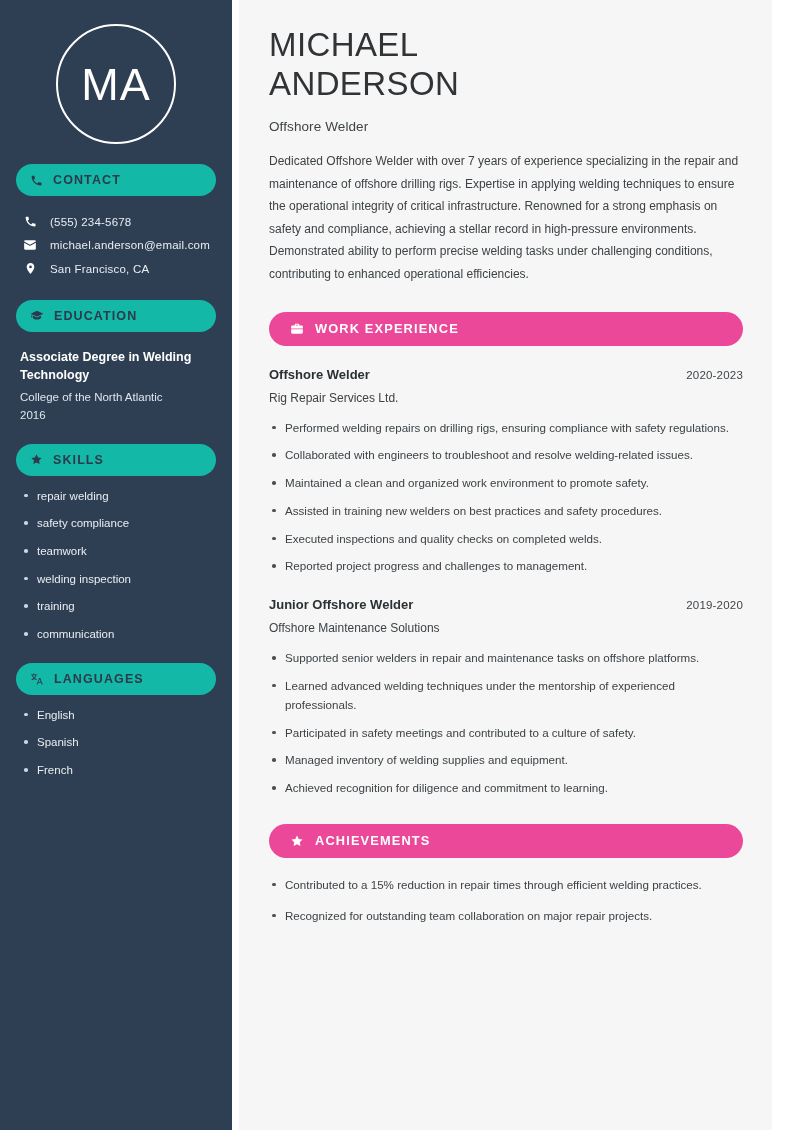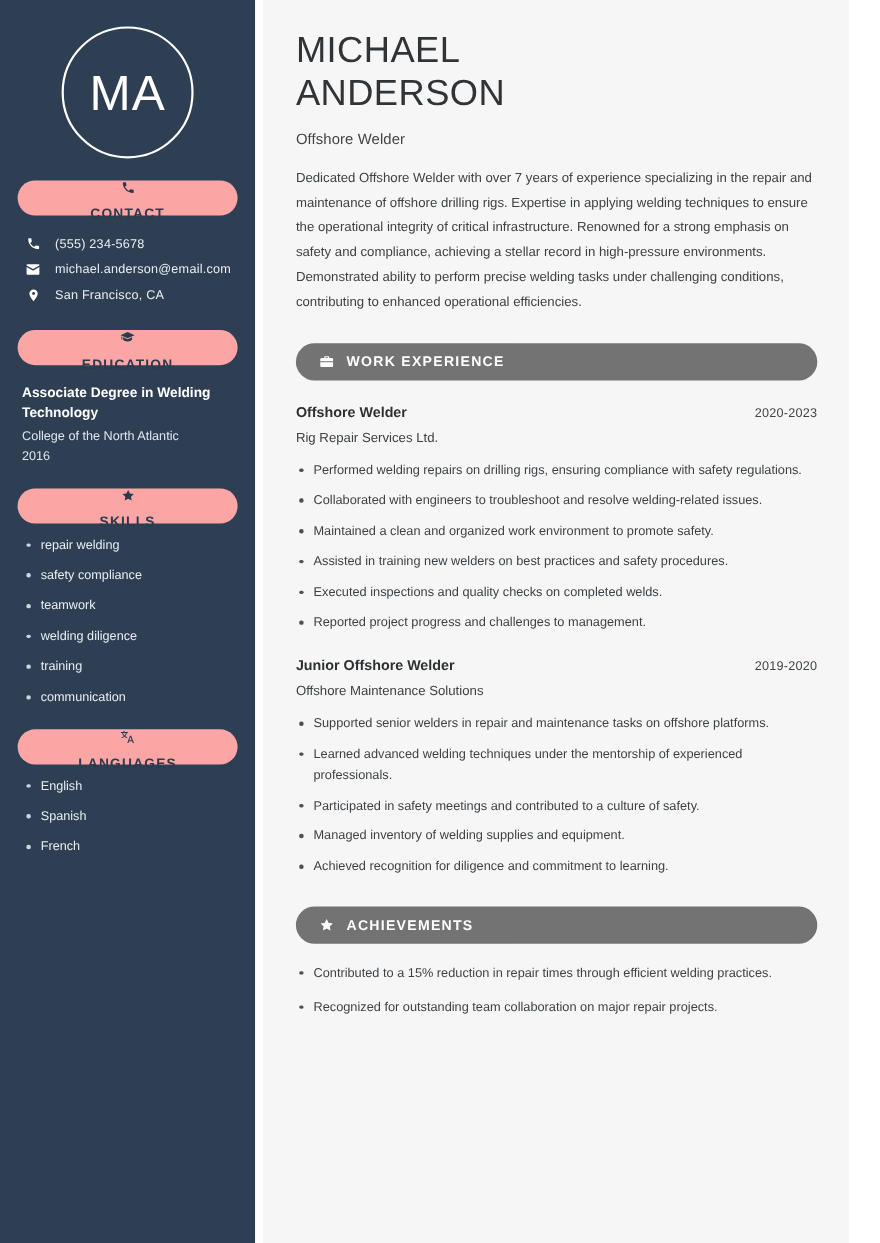--- a/index.html
+++ b/index.html
@@ -23,27 +23,26 @@
     border: 2px solid #ffffff;
     display: flex; align-items: center; justify-content: center;
   }
   .avatar-initials {
     font-size: 45px; font-weight: 400; letter-spacing: 1px; color: #ffffff;
     line-height: 1;
   }
 
   .pill {
     margin-top: 20px;
-    background: #fca5a5; color: #2e3f53;
+    background: #14b8a6; color: #2e3f53;
     border-radius: 999px;
     height: 32px;
     display: flex; align-items: center;
     padding: 0 14px;
     gap: 10px;
-    flex-direction: column;
   }
   .pill-label {
     font-size: 12.5px; font-weight: bold; letter-spacing: 1.1px;
     color: #2b3a4c;
   }
   .pill .ico { display: flex; align-items: center; }
   .pill .ico svg { display: block; }
 
   .contact-list { margin-top: 14px; }
   .contact-row {
@@ -82,21 +81,21 @@
   }
   .role { font-size: 13.5px; color: #3e4447; margin-top: 16px; letter-spacing: .1px; }
   .summary {
     margin-top: 16px;
     font-size: 12px; color: #3c4245;
     line-height: 1.88; text-align: left;
   }
 
   .section-bar {
     margin-top: 26px;
-    background: #737373; color: #ffffff;
+    background: #ec4899; color: #ffffff;
     border-radius: 999px; height: 34px;
     display: flex; align-items: center; gap: 11px;
     padding: 0 21px;
   }
   .section-bar .ico { display: flex; align-items: center; }
   .section-title {
     font-size: 12.8px; font-weight: bold; letter-spacing: 1.15px;
   }
 
   .job { margin-top: 21px; }
@@ -188,21 +187,21 @@
             <path d="M12 2.5l2.9 6 6.6.9-4.8 4.6 1.2 6.5L12 17.4l-5.9 3.1 1.2-6.5L2.5 9.4l6.6-.9 2.9-6z"></path>
           </svg>
       </span>
       <span class="pill-label">SKILLS</span>
     </div>
 
     <ul class="bullet-list">
       <li>repair welding</li>
       <li>safety compliance</li>
       <li>teamwork</li>
-      <li>welding diligence</li>
+      <li>welding inspection</li>
       <li>training</li>
       <li>communication</li>
     </ul>
 
     <div class="pill">
       <span class="ico">
         <svg width="14" height="14" viewBox="0 0 24 24" fill="#2b3a4c">
             <path d="M11.4 4.2H7.3V2.6H5.7v1.6H1.6v1.5h1.9c.4 1.9 1.3 3.6 2.5 5-1 .8-2.2 1.4-3.5 1.8l.5 1.5c1.6-.5 3-1.2 4.2-2.2 1.1.9 2.4 1.6 3.8 2.1l.5-1.5c-1.1-.4-2.2-.9-3.1-1.6 1.2-1.4 2.1-3.1 2.5-5.1h1.6V4.2h-1.1zm-2.1 1.5c-.4 1.5-1.1 2.9-2.1 4-1-1.1-1.7-2.5-2.1-4h4.2zM17.6 10.1h-1.9l-4.2 11.3h1.8l1-2.8h4.8l1 2.8h1.8l-4.3-11.3zm-2.8 7 1.8-5 1.8 5h-3.6z"></path>
           </svg>
       </span>

